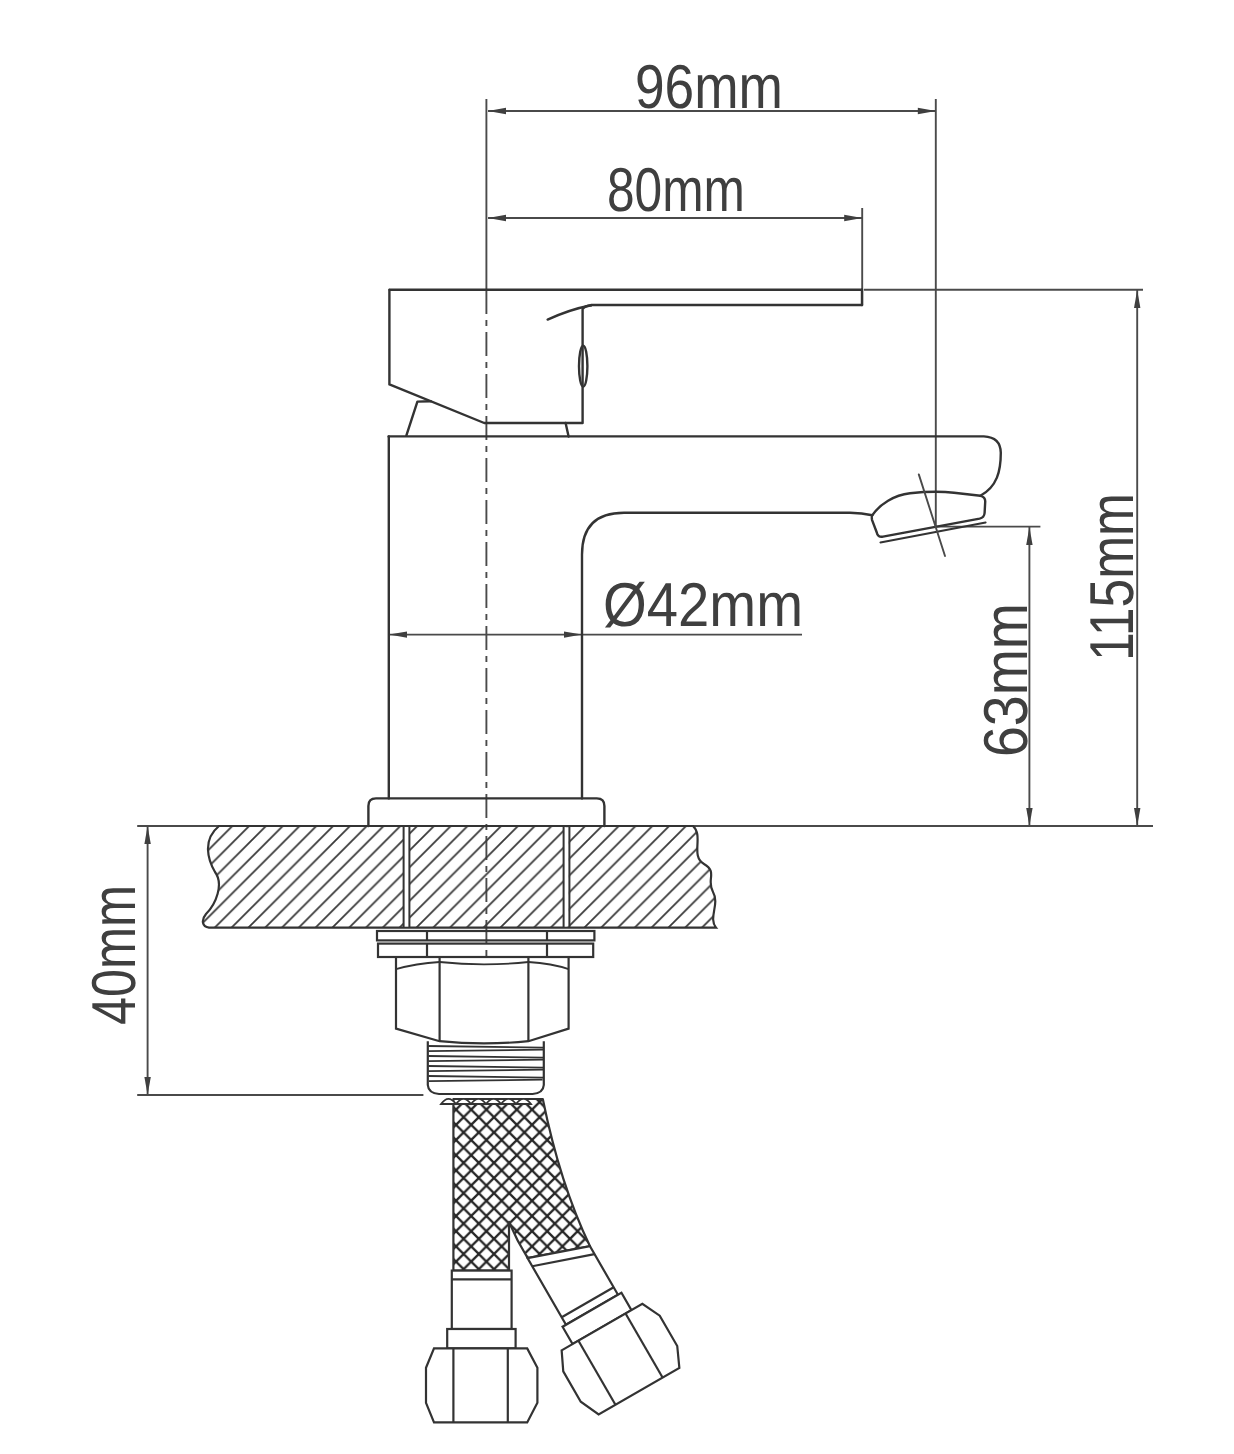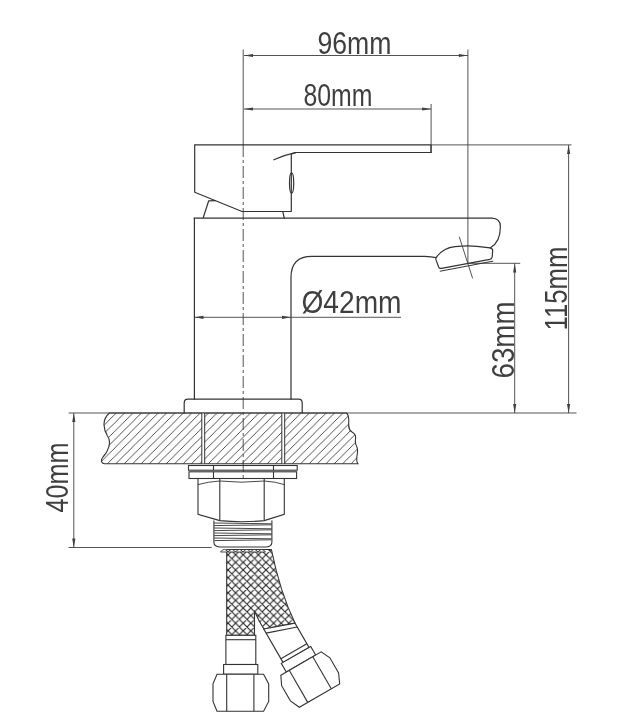--- a/index.html
+++ b/index.html
@@ -1,16 +1,16 @@
 <!DOCTYPE html>
 <html><head>
 <meta charset="utf-8">
 <style>
   html,body{margin:0;padding:0;background:#fff;}
-  #page{width:617px;height:727px;position:relative;background:#fff;overflow:hidden;}
+  #page{width:617px;height:727px;position:relative;background:#fff;overflow:hidden;border-radius:22px;}
   svg{display:block;}
   text{font-family:"Liberation Sans", sans-serif; fill:#3f3f3f;}
 </style>
 </head>
 <body>
 <div id="page">
 <svg width="617" height="727" viewBox="0 0 617 727">
 <defs>
   <pattern id="hatch" width="8.4" height="8.4" patternUnits="userSpaceOnUse">
     <path d="M-2,10.4 L10.4,-2 M-6.2,6.2 L6.2,-6.2 M2.2,14.6 L14.6,2.2" stroke="#3a3a3a" stroke-width="0.9" fill="none"></path>

